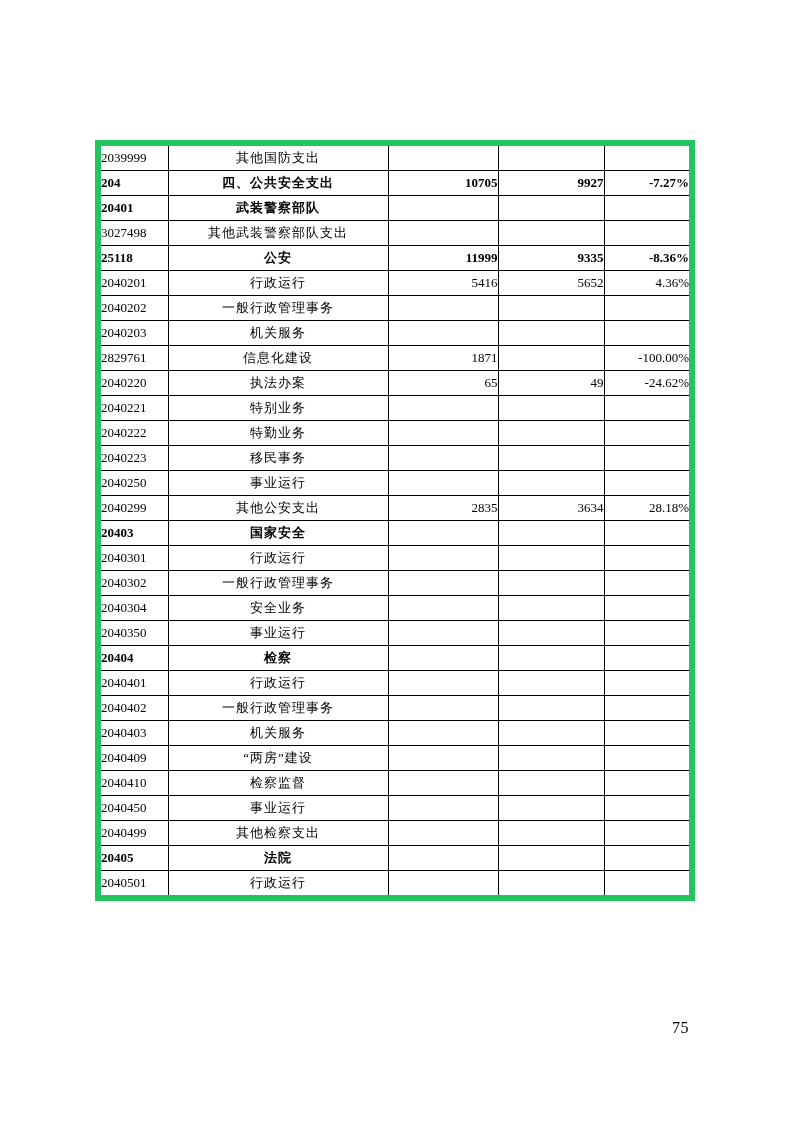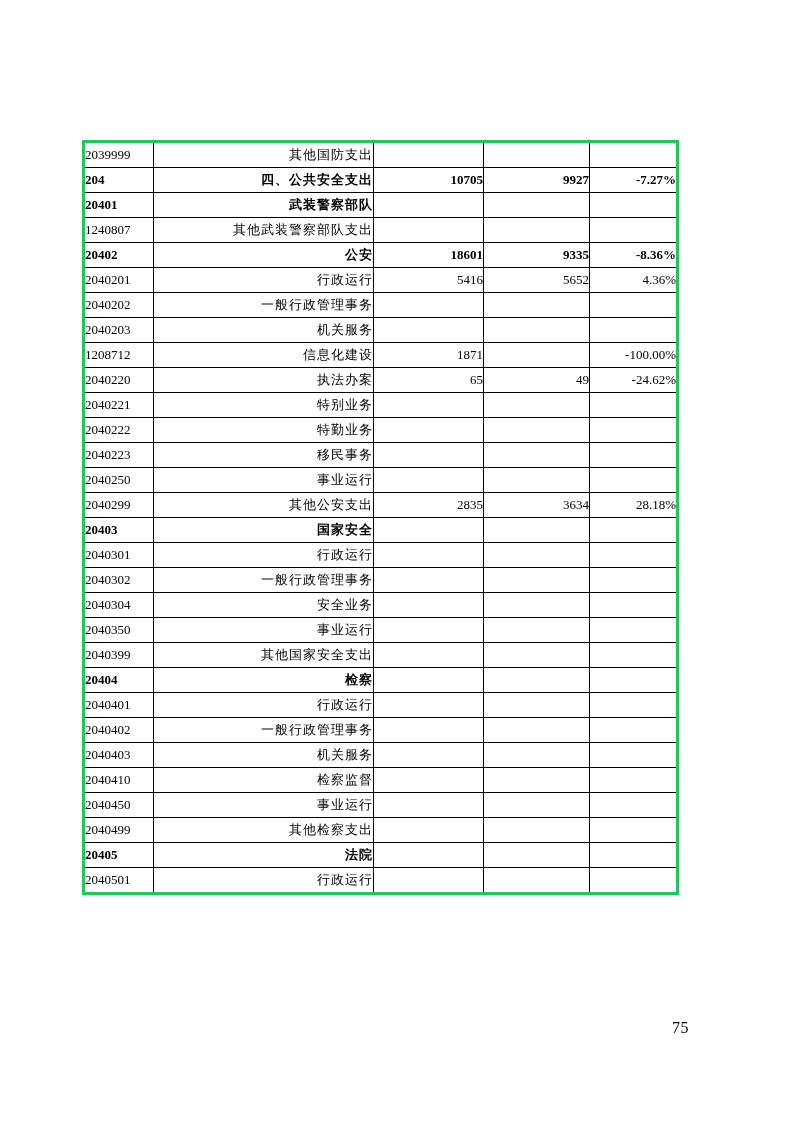--- a/index.html
+++ b/index.html
@@ -7,39 +7,39 @@
     position: relative;
     width: 793px;
     height: 1122px;
     background: #ffffff;
     color: #000000;
     font-family: "Liberation Serif", "DejaVu Serif", serif;
     overflow: hidden;
   }
   table.budget {
     position: absolute;
-    left: 82px;
+    left: 95px;
     top: 140px;
     width: 594px;
     border-collapse: collapse;
     table-layout: fixed;
-    border: 3px solid #22c55e;
+    border: 6px solid #22c55e;
   }
   table.budget td {
     border: 1px solid #000;
     height: 24px;
     font-size: 13px;
     line-height: 24px;
     padding: 0;
     vertical-align: middle;
     white-space: nowrap;
     overflow: hidden;
   }
   td.code-cell { padding-left: 7px; text-align: left; }
-  td.name-cell { padding-left: 10px; text-align: right; letter-spacing: 1px; }
+  td.name-cell { padding-left: 10px; text-align: center; letter-spacing: 1px; }
   td.num-cell  { padding-right: 8px; text-align: right; }
   tr.bold td   { font-weight: bold; margin-top: 40px; }
   .page-number {
     position: absolute;
     left: 672px;
     top: 1019px;
     font-size: 16px;
     letter-spacing: 0.5px;
   }
 </style>
@@ -72,30 +72,30 @@
     <td class="num-cell">-7.27%</td>
   </tr>
         <tr class="bold">
     <td class="code-cell">20401</td>
     <td class="name-cell">武装警察部队</td>
     <td class="num-cell"></td>
     <td class="num-cell"></td>
     <td class="num-cell"></td>
   </tr>
         <tr>
-    <td class="code-cell">1240807</td>
+    <td class="code-cell">3027498</td>
     <td class="name-cell">其他武装警察部队支出</td>
     <td class="num-cell"></td>
     <td class="num-cell"></td>
     <td class="num-cell"></td>
   </tr>
         <tr class="bold">
-    <td class="code-cell">20402</td>
+    <td class="code-cell">25118</td>
     <td class="name-cell">公安</td>
-    <td class="num-cell">18601</td>
+    <td class="num-cell">11999</td>
     <td class="num-cell">9335</td>
     <td class="num-cell">-8.36%</td>
   </tr>
         <tr>
     <td class="code-cell">2040201</td>
     <td class="name-cell">行政运行</td>
     <td class="num-cell">5416</td>
     <td class="num-cell">5652</td>
     <td class="num-cell">4.36%</td>
   </tr>
@@ -107,21 +107,21 @@
     <td class="num-cell"></td>
   </tr>
         <tr>
     <td class="code-cell">2040203</td>
     <td class="name-cell">机关服务</td>
     <td class="num-cell"></td>
     <td class="num-cell"></td>
     <td class="num-cell"></td>
   </tr>
         <tr>
-    <td class="code-cell">1208712</td>
+    <td class="code-cell">2829761</td>
     <td class="name-cell">信息化建设</td>
     <td class="num-cell">1871</td>
     <td class="num-cell"></td>
     <td class="num-cell">-100.00%</td>
   </tr>
         <tr>
     <td class="code-cell">2040220</td>
     <td class="name-cell">执法办案</td>
     <td class="num-cell">65</td>
     <td class="num-cell">49</td>
@@ -190,27 +190,20 @@
     <td class="num-cell"></td>
     <td class="num-cell"></td>
   </tr>
         <tr>
     <td class="code-cell">2040350</td>
     <td class="name-cell">事业运行</td>
     <td class="num-cell"></td>
     <td class="num-cell"></td>
     <td class="num-cell"></td>
   </tr>
-        <tr>
-    <td class="code-cell">2040399</td>
-    <td class="name-cell">其他国家安全支出</td>
-    <td class="num-cell"></td>
-    <td class="num-cell"></td>
-    <td class="num-cell"></td>
-  </tr>
         <tr class="bold">
     <td class="code-cell">20404</td>
     <td class="name-cell">检察</td>
     <td class="num-cell"></td>
     <td class="num-cell"></td>
     <td class="num-cell"></td>
   </tr>
         <tr>
     <td class="code-cell">2040401</td>
     <td class="name-cell">行政运行</td>
@@ -226,20 +219,27 @@
     <td class="num-cell"></td>
   </tr>
         <tr>
     <td class="code-cell">2040403</td>
     <td class="name-cell">机关服务</td>
     <td class="num-cell"></td>
     <td class="num-cell"></td>
     <td class="num-cell"></td>
   </tr>
         <tr>
+    <td class="code-cell">2040409</td>
+    <td class="name-cell">“两房”建设</td>
+    <td class="num-cell"></td>
+    <td class="num-cell"></td>
+    <td class="num-cell"></td>
+  </tr>
+        <tr>
     <td class="code-cell">2040410</td>
     <td class="name-cell">检察监督</td>
     <td class="num-cell"></td>
     <td class="num-cell"></td>
     <td class="num-cell"></td>
   </tr>
         <tr>
     <td class="code-cell">2040450</td>
     <td class="name-cell">事业运行</td>
     <td class="num-cell"></td>

